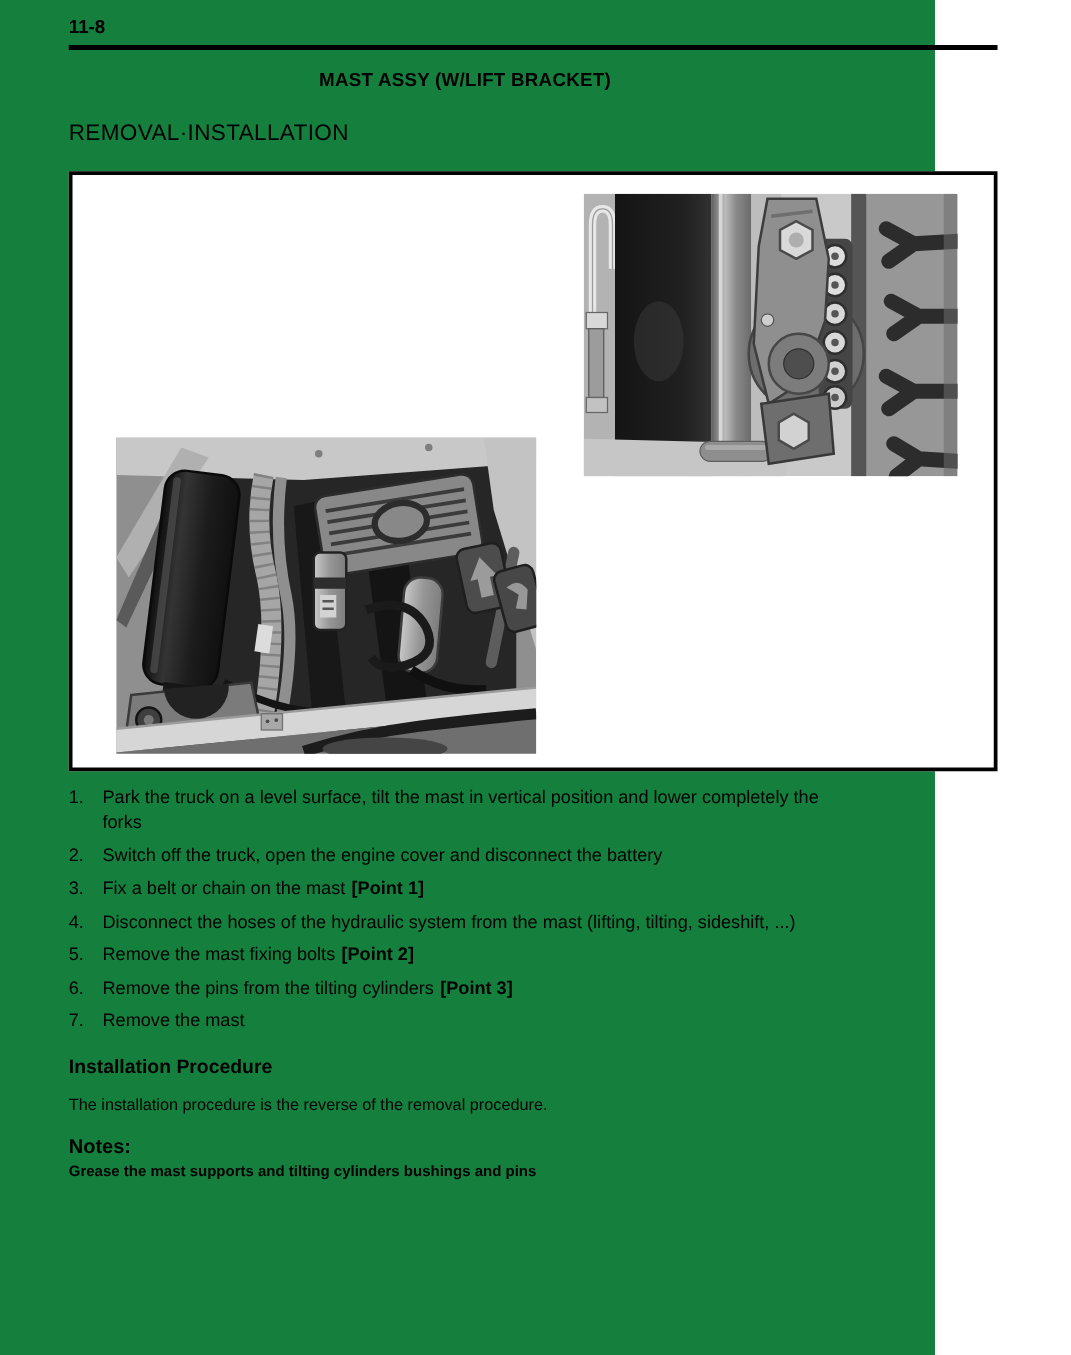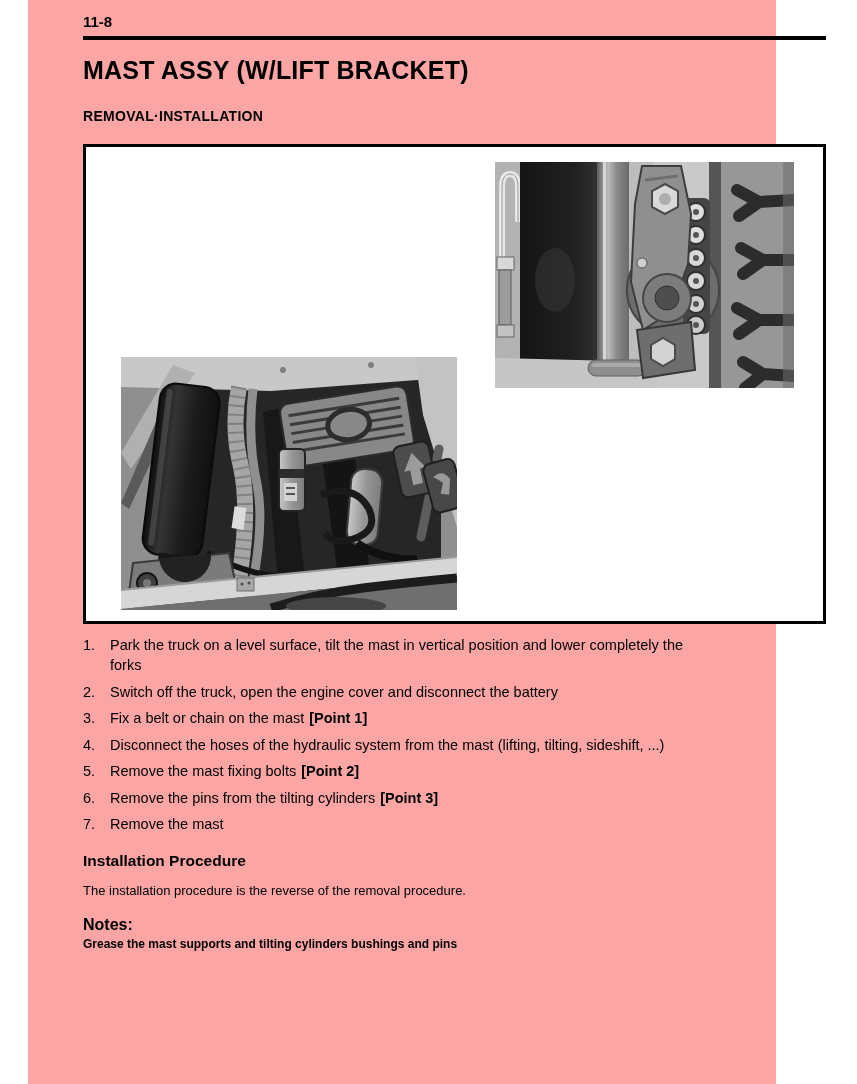--- a/index.html
+++ b/index.html
@@ -1,27 +1,27 @@
 <!DOCTYPE html>
 <html><head>
 <meta charset="utf-8">
 <style>
   * { margin:0; padding:0; box-sizing:border-box; }
   html,body { background:#ffffff; }
   body {
     width:857px; height:1084px; overflow:hidden;
     font-family:"Liberation Sans", sans-serif; color:#000;
   }
-  .page { position:relative; width:748px; height:1084px; padding:13px 59px 0 55px; background:#fca5a5;margin-left:28px; }
+  .page { position:relative; width:748px; height:1084px; padding:13px 59px 0 55px; background:#15803d; }
 
   .page-number { font-size:15px; font-weight:bold; line-height:17px; }
   .top-rule { width:743px; height:4px; background:#000; margin-top:6px; }
 
-  .doc-title { font-size:25px; font-weight:bold; letter-spacing:.2px; margin-top:16px; }
-  .doc-subtitle { font-size:14px; font-weight:bold; letter-spacing:.3px; margin-top:23px; }
+  .doc-title { font-size:15px; font-weight:bold; letter-spacing:.2px; margin-top:16px;text-align:center; }
+  .doc-subtitle { font-size:18px; font-weight:normal; letter-spacing:.3px; margin-top:23px; }
 
   .figure-box {
     position:relative; width:743px; height:480px;
     border:3px solid #000; margin-top:20px; background:#fff;
   }
   .photo { position:absolute; display:block; }
   .photo svg { display:block; width:100%; height:100%; }
   .photo-right { left:409px; top:15px; width:299px; height:226px; }
   .photo-left  { left:35px;  top:210px; width:336px; height:253px; }
 

